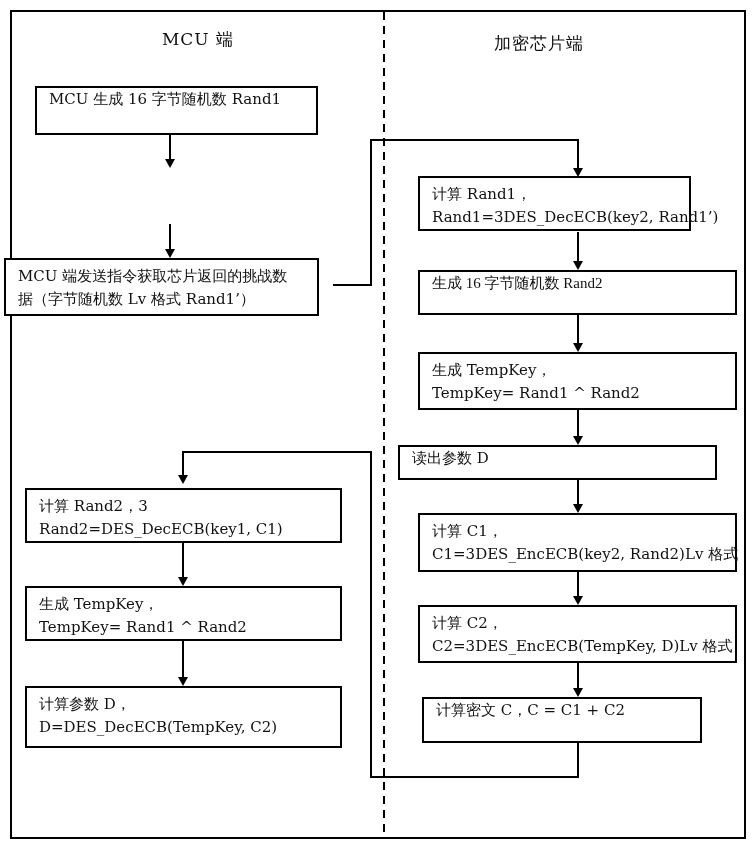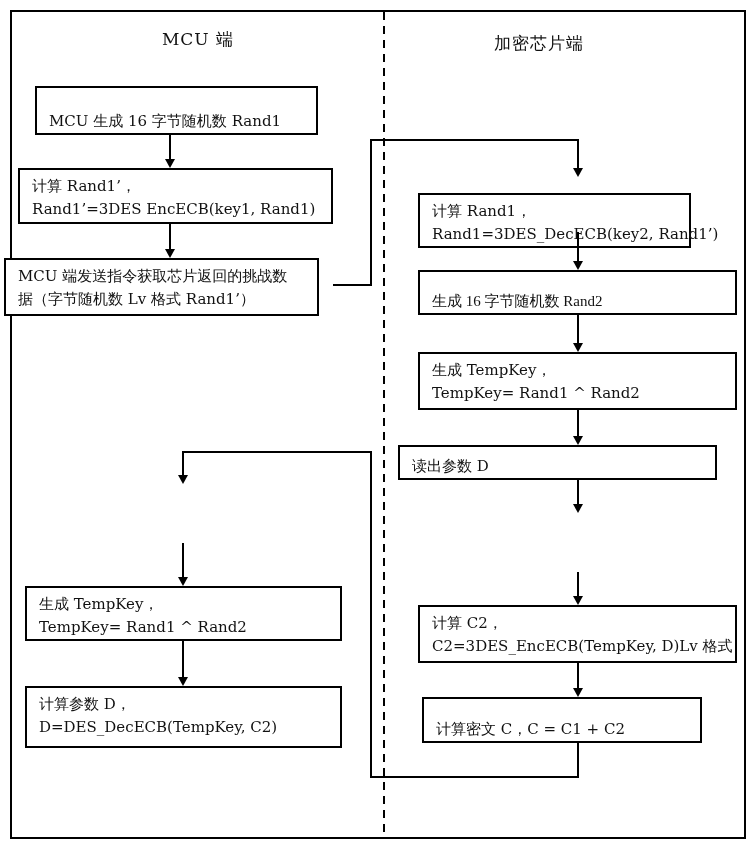--- a/index.html
+++ b/index.html
@@ -18,21 +18,21 @@
   }
   .lane-header{
     position:absolute;font-size:17px;text-align:center;color:#111;
     letter-spacing:1px;
   }
   .box{
     position:absolute;border:2px solid #000;background:#fff;
     font-size:15px;line-height:23px;padding:5px 6px 4px 12px;
     box-sizing:border-box;
   }
-  .box.single{display:flex;align-items:flex-end;padding-top:0;padding-bottom:0;}
+  .box.single{display:flex;align-items:flex-start;padding-top:0;padding-bottom:0;}
   .box .line{display:block;white-space:nowrap;}
   .seg{position:absolute;background:#000;}
   .ah{
     position:absolute;width:0;height:0;
     border-left:5px solid transparent;border-right:5px solid transparent;
     border-top:9px solid #000;
   }
 </style>
 </head>
 <body>
@@ -42,59 +42,63 @@
   <div class="outer-frame"></div>
   <div class="divider"></div>
 
   <div class="lane-header" style="left:12px;top:28px;width:372px;">MCU 端</div>
   <div class="lane-header" style="left:384px;top:32px;width:310px;">加密芯片端</div>
 
   <div class="box single" style="left:35px;top:86px;width:283px;height:49px;">
     <span class="line">MCU 生成 16 字节随机数 Rand1</span>
   </div>
 
-  <div class="box" style="left:18px;top:168px;width:315px;height:56px;">
-    <span class="line">计算 Rand1’，</span>
-    <span class="line">Rand1’=3DES EncECB(key1, Rand1)</span>
-  </div>
 
   <div class="box" style="left:4px;top:258px;width:315px;height:58px;">
     <span class="line">MCU 端发送指令获取芯片返回的挑战数</span>
     <span class="line">据（字节随机数 Lv 格式 Rand1’）</span>
   </div>
 
+  <div class="box" style="left:25px;top:488px;width:317px;height:55px;">
+    <span class="line">计算 Rand2，3</span>
+    <span class="line">Rand2=DES_DecECB(key1, C1)</span>
+  </div>
 
   <div class="box" style="left:25px;top:586px;width:317px;height:55px;">
     <span class="line">生成 TempKey，</span>
     <span class="line">TempKey= Rand1 ^ Rand2</span>
   </div>
 
   <div class="box" style="left:25px;top:686px;width:317px;height:62px;">
     <span class="line">计算参数 D，</span>
     <span class="line">D=DES_DecECB(TempKey, C2)</span>
   </div>
 
-  <div class="box" style="left:418px;top:193px;width:273px;height:55px;">
+  <div class="box" style="left:418px;top:176px;width:273px;height:55px;">
     <span class="line">计算 Rand1，</span>
     <span class="line">Rand1=3DES_DecECB(key2, Rand1’)</span>
   </div>
 
   <div class="box single" style="left:418px;top:270px;width:319px;height:45px;font-family:Liberation Serif, serif;">
     <span class="line">生成 16 字节随机数 Rand2</span>
   </div>
 
   <div class="box" style="left:418px;top:352px;width:319px;height:58px;">
     <span class="line">生成 TempKey，</span>
     <span class="line">TempKey= Rand1 ^ Rand2</span>
   </div>
 
   <div class="box single" style="left:398px;top:445px;width:319px;height:35px;">
     <span class="line">读出参数 D</span>
   </div>
 
+  <div class="box" style="left:418px;top:513px;width:319px;height:59px;">
+    <span class="line">计算 C1，</span>
+    <span class="line">C1=3DES_EncECB(key2, Rand2)Lv 格式</span>
+  </div>
 
   <div class="box" style="left:418px;top:605px;width:319px;height:58px;">
     <span class="line">计算 C2，</span>
     <span class="line">C2=3DES_EncECB(TempKey, D)Lv 格式</span>
   </div>
 
   <div class="box single" style="left:422px;top:697px;width:280px;height:46px;">
     <span class="line">计算密文 C，C = C1 + C2</span>
   </div>
 

